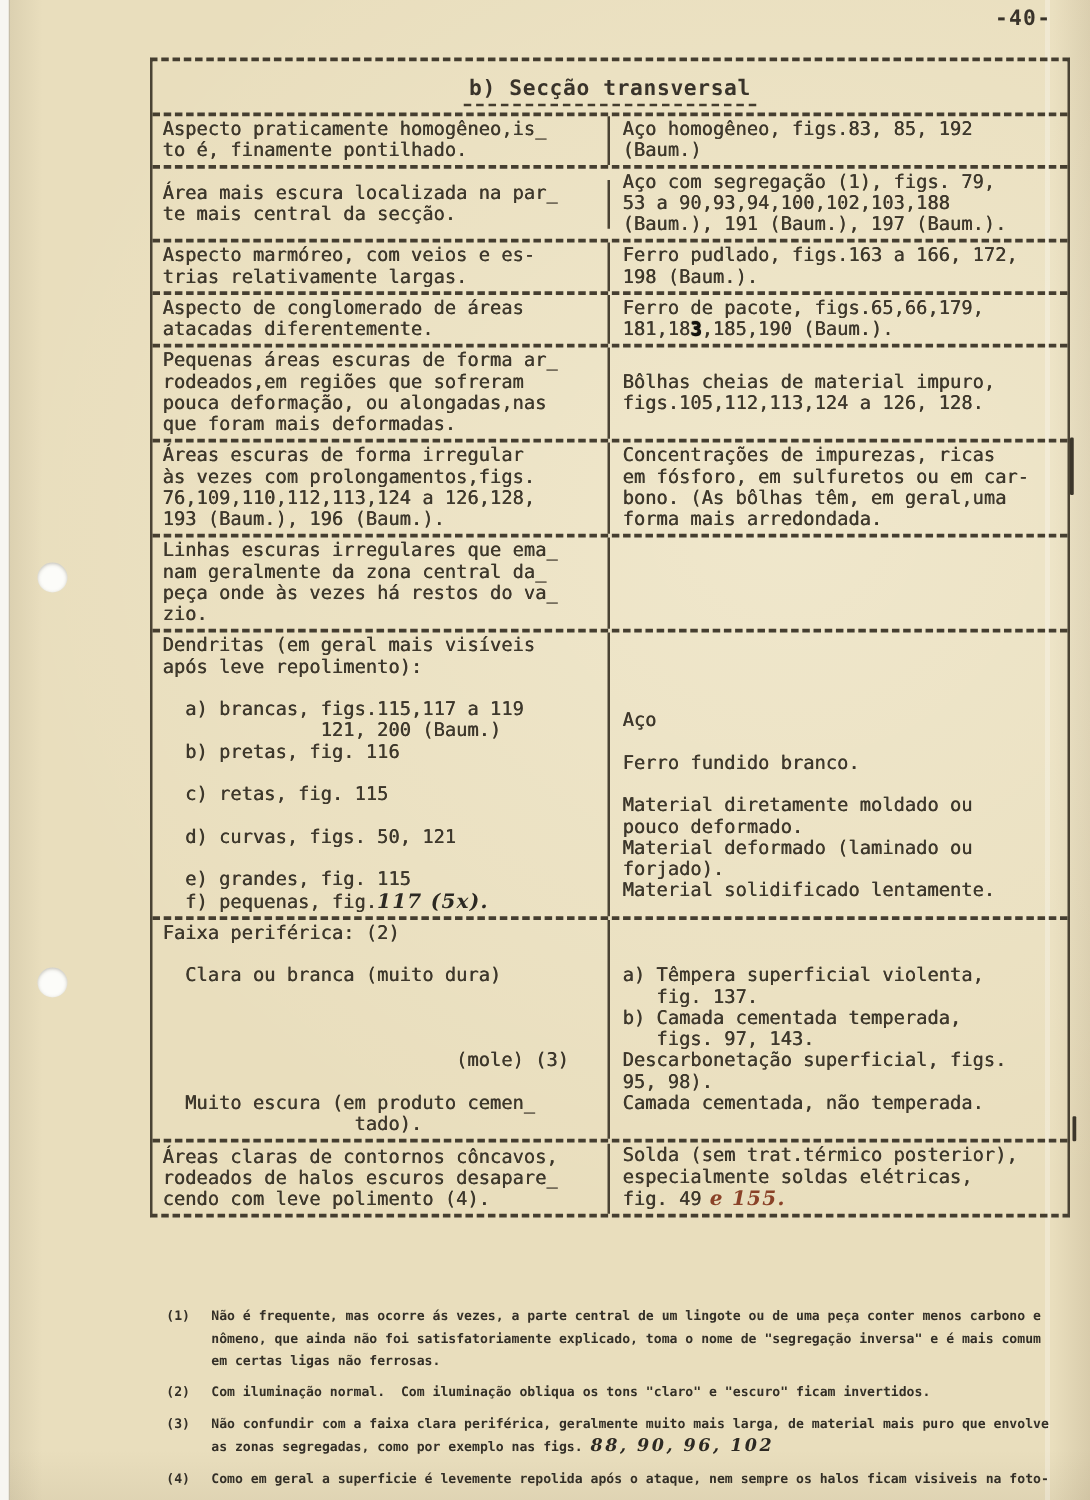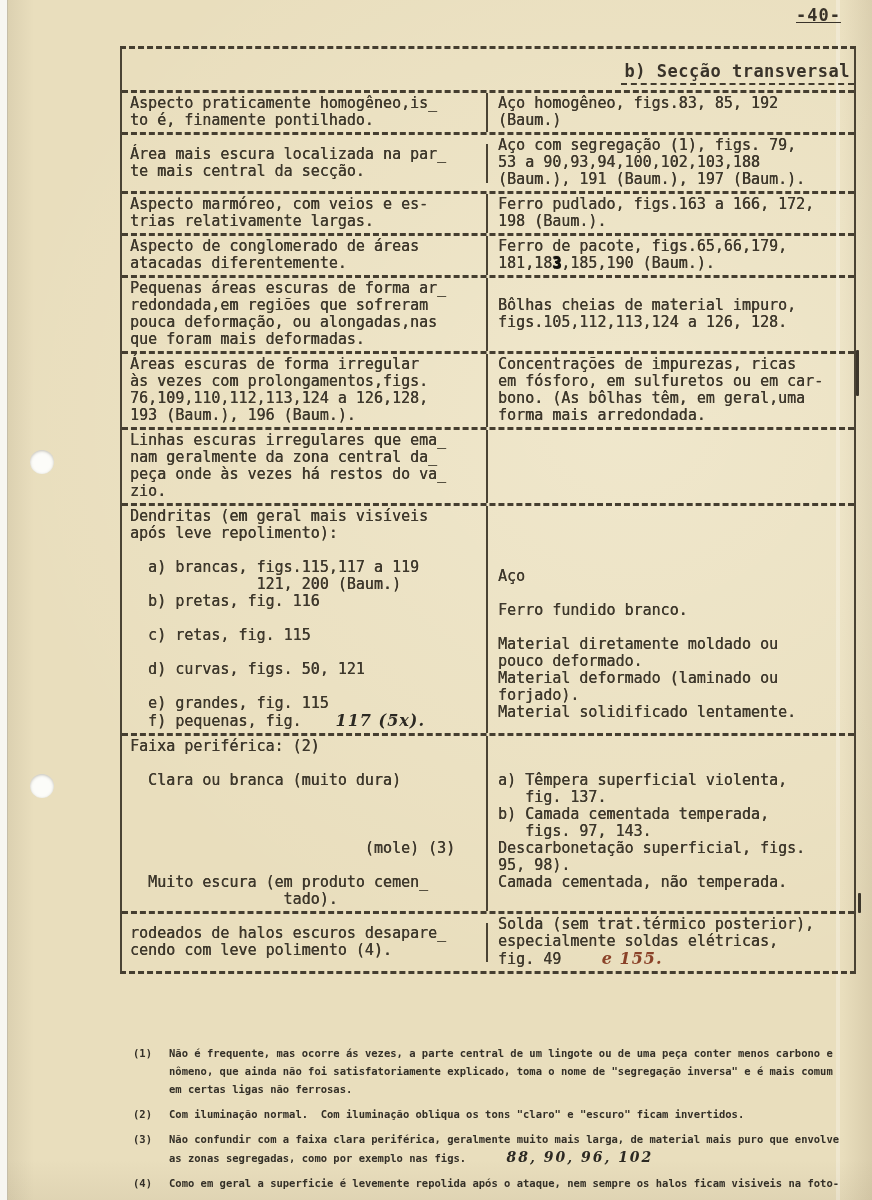--- a/index.html
+++ b/index.html
@@ -12,41 +12,41 @@
       linear-gradient(90deg, rgba(110,98,75,.14), rgba(110,98,75,0) 34px),
       linear-gradient(270deg, rgba(150,132,100,.20), rgba(150,132,100,0) 30px),
       linear-gradient(0deg, rgba(140,125,95,.10), rgba(140,125,95,0) 40px),
       #e9debd;
   }
   .scan-edge{position:absolute;left:0;top:0;width:7px;height:100%;
     background:#f7f6f1;border-right:1px solid #c6bea8;}
   .crease{position:absolute;left:836px;top:0;width:4px;height:100%;
     background:rgba(255,255,255,.28);}
   .pageno{position:absolute;left:796px;top:5px;font-size:17px;font-weight:bold;
-    letter-spacing:1px;color:#39332a;text-decoration:underline;}
+    letter-spacing:1px;color:#39332a;}
   .hole{position:absolute;width:24px;height:24px;border-radius:50%;
     background:#fcfcf9;box-shadow:inset 0 1px 3px rgba(90,80,60,.35);}
   .hole-1{left:30px;top:450px;}
   .hole-2{left:30px;top:774px;}
 
   .tbl{position:absolute;left:120px;top:46px;width:736px;box-sizing:border-box;
     border-left:2px solid #4a4334;border-right:2px solid #4a4334;
     border-top:3px dashed #453e30;border-bottom:3px dashed #453e30;}
-  .tbl-title{ text-align:right;padding:12px 0 9px;border-bottom:3px dashed #453e30;}
+  .tbl-title{ text-align:center;padding:12px 0 9px;border-bottom:3px dashed #453e30;}
   .tbl-title span{font-size:17px;font-weight:bold;letter-spacing:.5px;
     border-bottom:2px dashed #433c2e;padding:0 4px 2px 4px;color:#39332a;}
   .row{display:flex;}
   .row + .row{border-top:3px dashed #453e30;align-items:center;}
   .cl{width:366px;flex:none;border-right:2px solid #4a4334;
     padding:2px 2px 3px 8px;box-sizing:border-box;}
   .cr{flex:1;padding:2px 2px 3px 10px;box-sizing:border-box;}
   .ln{white-space:pre;font-size:15px;line-height:17px;min-height:17px;
     text-shadow:.3px 0 0 currentColor;}
   .hw{font-family:"DejaVu Serif",serif;font-style:italic;font-weight:bold;
-    font-size:16px;letter-spacing:1px;color:#2c2922;text-shadow:none;margin-left:34px;}
+    font-size:16px;letter-spacing:1px;color:#2c2922;text-shadow:none;}
   .hw-red{color:#8a4228;}
   .blot{font-weight:bold;color:#14120e;
     text-shadow:0 0 1px #14120e,.7px .5px 0 #14120e;}
 
   .tick{position:absolute;width:3px;background:#3c362b;border-radius:1px;}
   .tick-1{left:856px;top:350px;height:46px;}
   .tick-2{left:858px;top:893px;height:20px;}
 
   .fnotes{position:absolute;left:133px;top:1044px;width:726px;
     font-family:"DejaVu Sans Mono",monospace;font-weight:bold;
@@ -114,21 +114,21 @@
       </div>
       <div class="cr">
         <div class="ln">Ferro de pacote, figs.65,66,179,</div>
         <div class="ln"><span>181,18</span><span class="blot">3</span><span>,185,190 (Baum.).</span></div>
       </div>
     </div>
 
     <div class="row">
       <div class="cl">
         <div class="ln">Pequenas áreas escuras de forma ar̲</div>
-        <div class="ln">redondada,em regiões que sofreram</div>
+        <div class="ln">rodeados,em regiões que sofreram</div>
         <div class="ln">pouca deformação, ou alongadas,nas</div>
         <div class="ln">que foram mais deformadas.</div>
       </div>
       <div class="cr">
         <div class="ln">Bôlhas cheias de material impuro,</div>
         <div class="ln">figs.105,112,113,124 a 126, 128.</div>
       </div>
     </div>
 
     <div class="row">
@@ -209,20 +209,21 @@
         <div class="ln">   figs. 97, 143.</div>
         <div class="ln">Descarbonetação superficial, figs.</div>
         <div class="ln">95, 98).</div>
         <div class="ln">Camada cementada, não temperada.</div>
         <div class="ln"></div>
       </div>
     </div>
 
     <div class="row">
       <div class="cl">
+        <div class="ln">Áreas claras de contornos côncavos,</div>
         <div class="ln">rodeados de halos escuros desapare̲</div>
         <div class="ln">cendo com leve polimento (4).</div>
       </div>
       <div class="cr">
         <div class="ln">Solda (sem trat.térmico posterior),</div>
         <div class="ln">especialmente soldas elétricas,</div>
         <div class="ln"><span>fig. 49</span><span class="hw hw-red"> e 155.</span></div>
       </div>
     </div>
 

